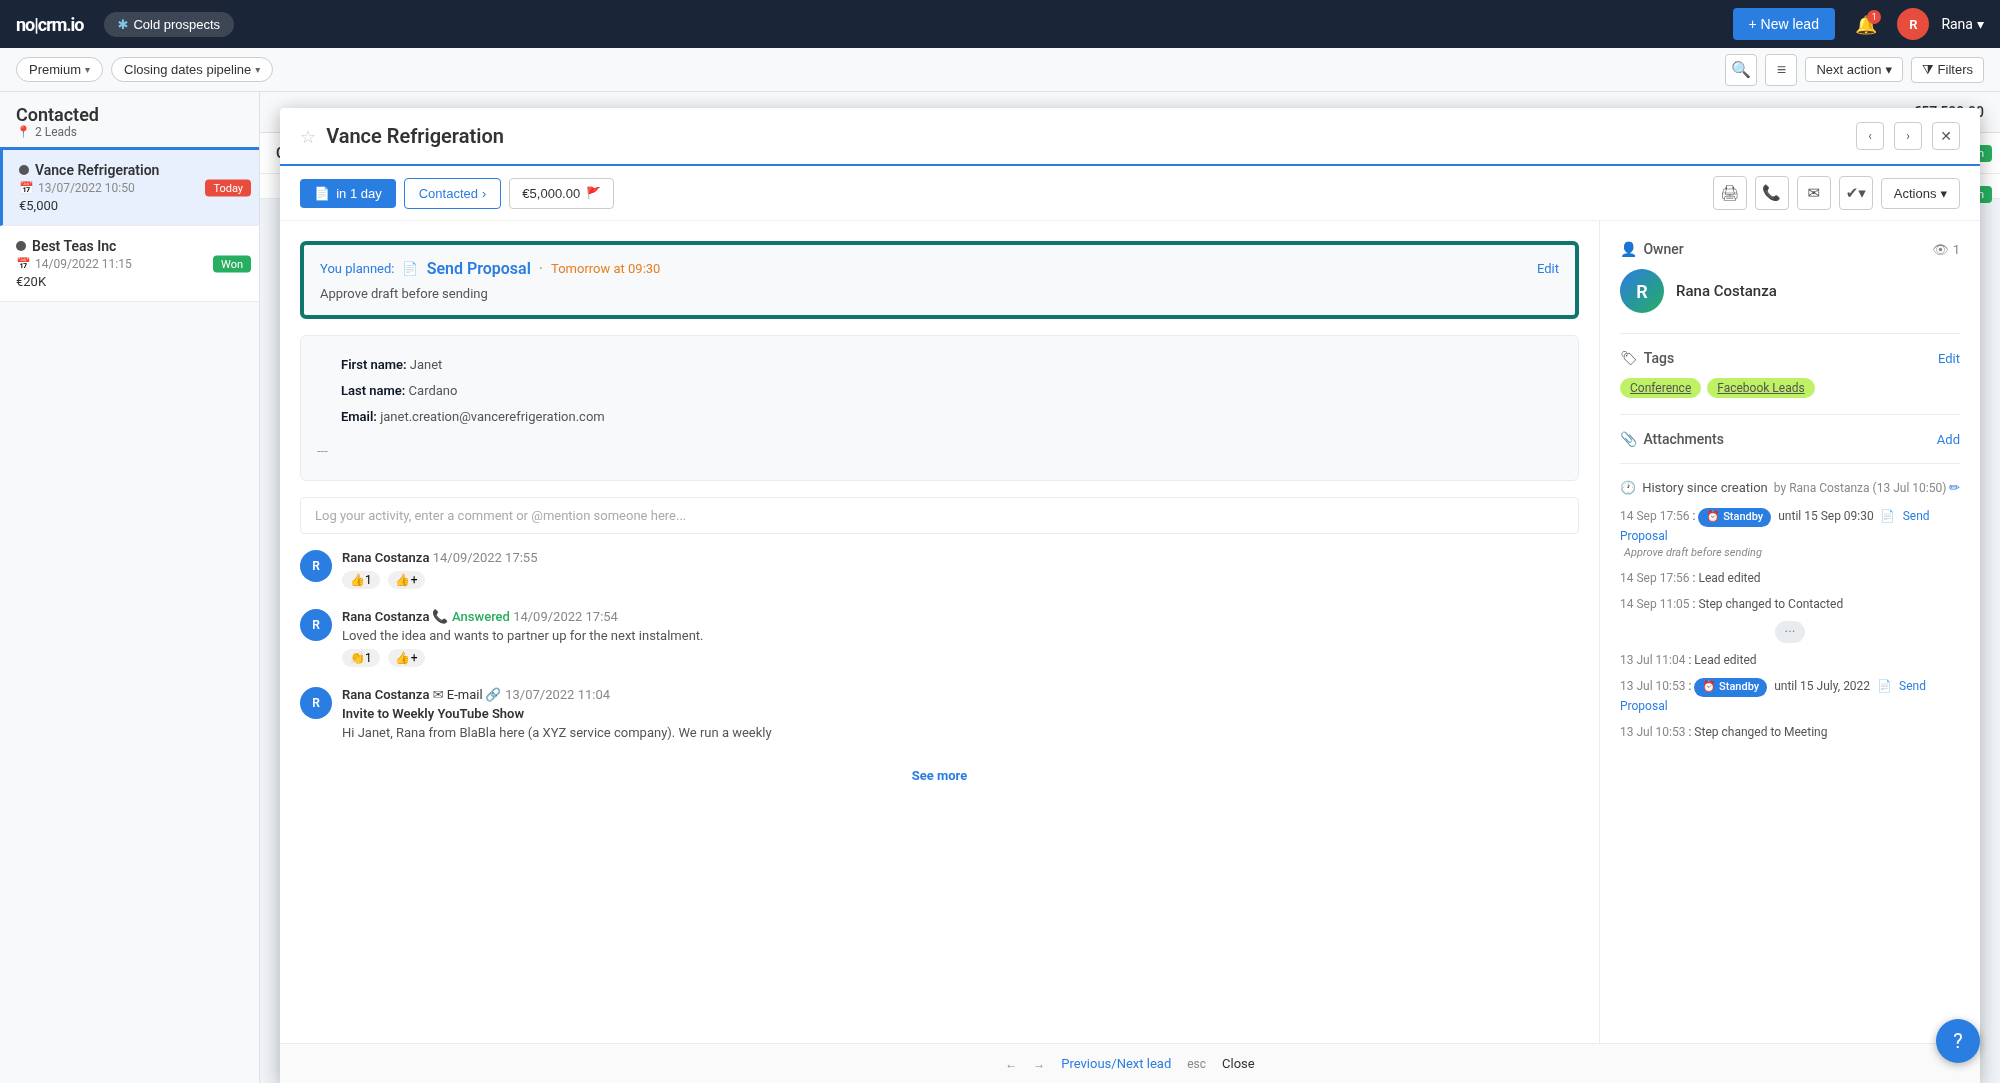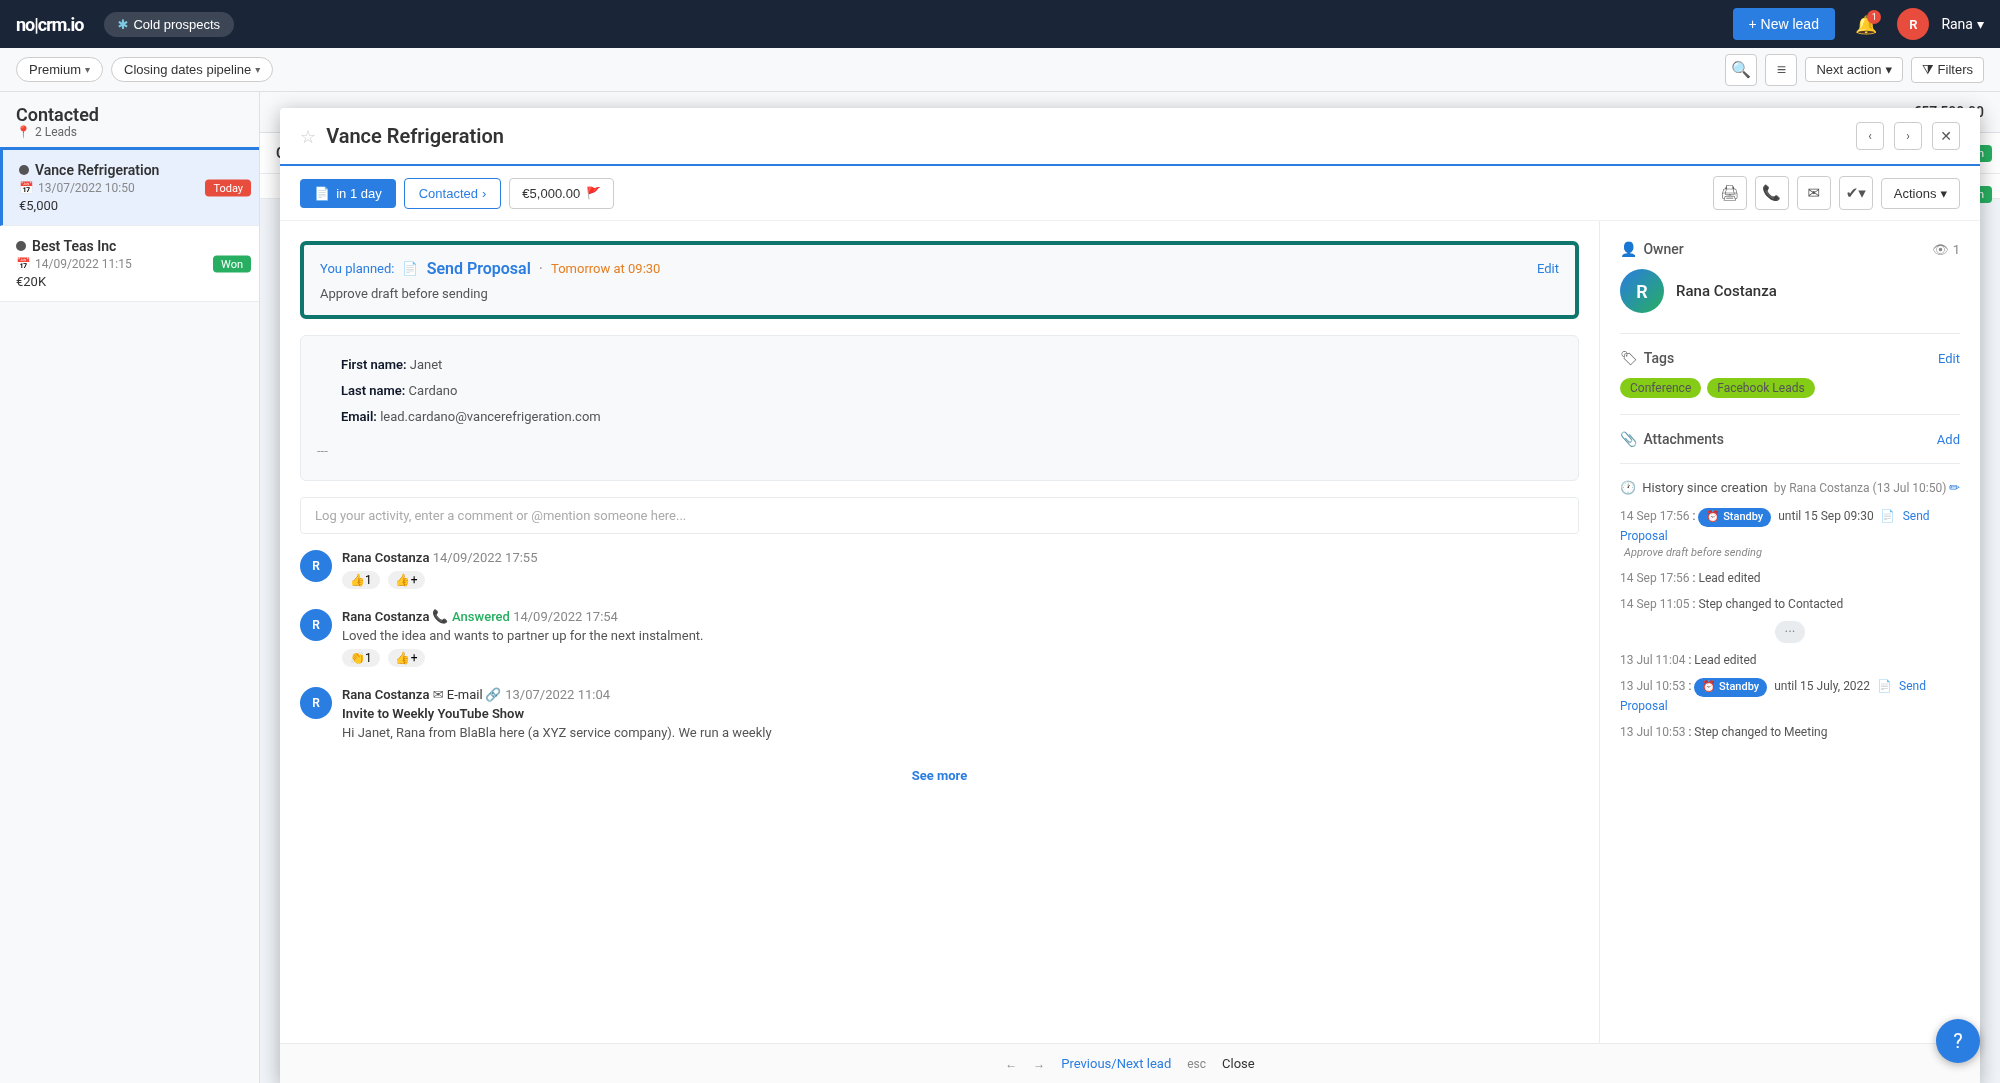--- a/index.html
+++ b/index.html
@@ -224,22 +224,22 @@
     .owner-avatar-large {
       width: 44px; height: 44px; border-radius: 50%;
       background: linear-gradient(135deg, #2a7de1, #27ae60);
       display: flex; align-items: center; justify-content: center;
       color: white; font-size: 18px; font-weight: 600; flex-shrink: 0;
     }
     .owner-name { font-size: 15px; font-weight: 500; color: #333; }
 
     .tags-container { display: flex; flex-wrap: wrap; gap: 6px; }
     .tag {
-      background: #84cc16; border-radius: 12px; padding: 3px 10px;
-      font-size: 12px; color: #555;
+      background: #bef264; border-radius: 12px; padding: 3px 10px;
+      font-size: 12px; color: #555; text-decoration: underline;
     }
 
     .section-divider { border: none; border-top: 1px solid #e9ecef; margin: 16px 0; }
 
     
     .history-header {
       display: flex; align-items: center; justify-content: space-between; margin-bottom: 12px;
     }
     .history-title { font-size: 13px; color: #555; display: flex; align-items: center; gap: 6px; }
     .history-edit { color: #2a7de1; font-size: 13px; cursor: pointer; }
@@ -433,21 +433,21 @@
           <div>
             <span class="field-label">First name:</span>
             <span class="field-value">Janet</span>
           </div>
           <div>
             <span class="field-label">Last name:</span>
             <span class="field-value">Cardano</span>
           </div>
           <div>
             <span class="field-label">Email:</span>
-            <span class="field-value">lead.cardano@vancerefrigeration.com</span>
+            <span class="field-value">janet.creation@vancerefrigeration.com</span>
           </div>
           <div class="lead-info-separator">---</div>
         </div>
 
         <div class="activity-input">Log your activity, enter a comment or @mention someone here...</div>
 
         <div class="activity-item">
           <div class="activity-avatar">R</div>
           <div class="activity-content">
             <div class="activity-header">

